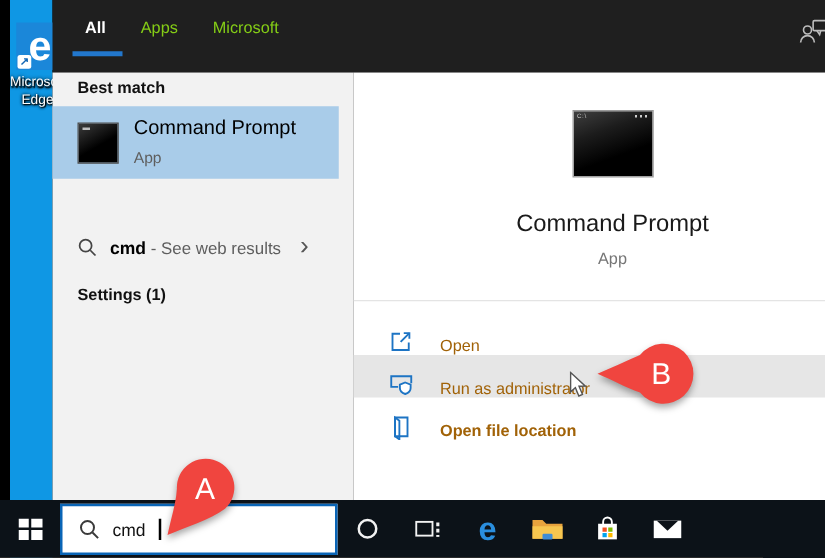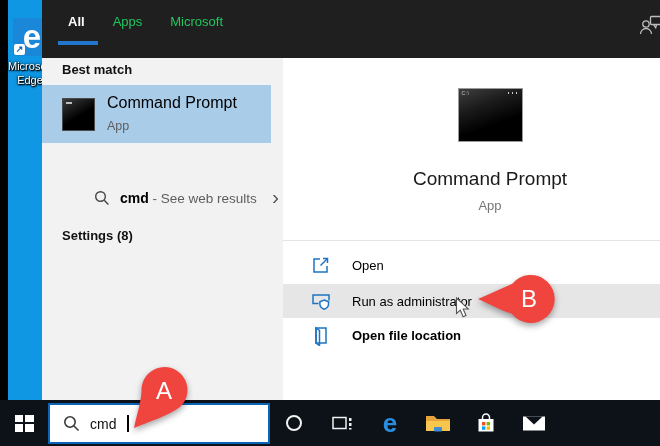--- a/index.html
+++ b/index.html
@@ -15,54 +15,54 @@
   .edge-tile .e{color:#fff;font-size:33px;font-weight:bold;line-height:38px;}
   .shortcut-arrow{position:absolute;left:1px;bottom:1px;width:11px;height:11px;background:#fff;
                   border-radius:2px;display:flex;align-items:center;justify-content:center;
                   color:#1266b4;font-size:9px;font-weight:bold;line-height:1;}
   .edge-label{margin-top:4px;width:44px;text-align:center;font-size:11px;line-height:1.25;color:#fff;
               text-shadow:0 1px 2px #000,0 0 3px #000,1px 1px 1px #000;}
 
   
   .flyout-header{left:42px;top:0;width:644px;height:58px;background:var(--header-bg,#1f1f1f);z-index:2;text-align:right;}
   .tabs{display:flex;gap:28px;padding:14px 0 0 26px;font-size:13px;}
-  .tab{color:#22c55e;cursor:pointer;}
+  .tab{color:#84cc16;cursor:pointer;}
   .tab.active{color:#fff;font-weight:bold;}
   .tab-underline{position:absolute;left:16px;top:41px;width:40px;height:4px;background:var(--tab-underline,#2277cc);}
   .feedback{position:absolute;right:22px;top:12px;width:26px;height:26px;cursor:pointer;}
 
   
   .left-panel{left:42px;top:58px;width:241px;height:342px;background:var(--left-panel-bg,#f2f2f2);z-index:2;text-align:right;}
   .section-header{position:absolute;left:20px;font-size:13px;font-weight:bold;color:#111;}
   .best-match-row{position:absolute;left:0;top:27px;width:229px;height:58px;
                   background:var(--highlight-blue,#a9cce9);cursor:pointer;}
   .cmd-small{position:absolute;left:20px;top:13px;width:31px;height:31px;
              background:linear-gradient(150deg,#3c3c3c,#000 55%);border:1px solid #4a4a4a;}
   .cmd-small::after{content:"";position:absolute;left:3px;top:3px;width:6px;height:2px;background:#d8d8d8;opacity:.85;}
   .bm-title{position:absolute;left:65px;top:9px;font-size:16px;color:#000;}
   .bm-sub{position:absolute;left:65px;top:34px;font-size:12.5px;color:#5e5e5e;}
-  .web-row{position:absolute;left:0;top:127px;width:229px;height:28px;cursor:pointer;margin-left:32px;}
+  .web-row{position:absolute;left:0;top:127px;width:229px;height:28px;cursor:pointer;}
   .web-row .mag{position:absolute;left:20px;top:5px;}
   .web-text{position:absolute;left:46px;top:5px;font-size:13.5px;color:#5e5e5e;white-space:pre;}
   .web-text b{color:#000;font-size:14px;}
   .chevron{position:absolute;left:198px;top:0px;font-size:21px;color:#555;}
 
   
   .preview-panel{left:283px;top:58px;width:377px;height:342px;background:#fff;z-index:2;}
   .preview-center{position:absolute;left:57px;top:30px;width:300px;text-align:center;}
   .cmd-big{display:inline-block;width:65px;height:54px;border:1px solid #9a9a9a;position:relative;
            background:linear-gradient(160deg,#4a4a4a -10%,#1c1c1c 32%,#000 65%);box-sizing:border-box;}
   .cmd-big .tbar-text{position:absolute;left:3px;top:1px;font-size:5px;color:#c9c9c9;letter-spacing:.5px;}
   .cmd-big .dots{position:absolute;top:3px;right:3px;width:11px;height:2px;
            background:repeating-linear-gradient(90deg,#cfcfcf 0 1.5px,transparent 1.5px 4px);}
   .preview-title{margin-top:22px;font-size:19px;color:#1a1a1a;}
   .preview-sub{margin-top:8px;font-size:13px;color:#767676;}
   .divider{position:absolute;left:0;top:182px;width:377px;height:1px;background:#e4e4e4;}
-  .action-row{position:absolute;left:0;width:377px;display:flex;align-items:center;
-              padding-left:27px;box-sizing:border-box;cursor:pointer;font-size:13px;color:#000000;}
+  .action-row{position:absolute;left:0;width:377px;display:flex;align-items:flex-end;
+              padding-left:27px;box-sizing:border-box;cursor:pointer;font-size:13px;color:#a16207;}
   .action-row .aicon{width:22px;height:22px;margin-right:20px;flex:0 0 22px;}
   .row-open{top:188px;height:38px;}
   .row-admin{top:226px;height:34px;background:var(--hover-gray,#e6e6e6);}
   .row-floc{top:260px;height:34px;font-weight:bold;}
 
   
   .taskbar{left:0;top:400px;width:660px;height:46px;background:var(--taskbar-bg,#0c1218);z-index:5;}
   .start-btn{position:absolute;left:0;top:0;width:48px;height:46px;display:flex;align-items:center;justify-content:center;cursor:pointer;}
   .start-logo{width:19px;height:17px;display:grid;grid-template-columns:1fr 1fr;grid-template-rows:1fr 1fr;gap:2px;}
   .start-logo i{background:#fff;}
@@ -123,21 +123,21 @@
 
     <div class="web-row">
       <svg class="mag" width="16" height="16" viewBox="0 0 16 16">
         <circle cx="6.5" cy="6.5" r="4.8" fill="none" stroke="#454545" stroke-width="1.4"></circle>
         <line x1="10.2" y1="10.2" x2="14.4" y2="14.4" stroke="#454545" stroke-width="1.4"></line>
       </svg>
       <div class="web-text"><b>cmd</b><span> - See web results</span></div>
       <span class="chevron">›</span>
     </div>
 
-    <div class="section-header" style="top:170px;">Settings (8)</div>
+    <div class="section-header" style="top:170px;">Settings (1)</div>
   </div>
 
   <div class="abs preview-panel">
     <div class="preview-center">
       <div class="cmd-big">
         <span class="tbar-text">C:\</span>
         <span class="dots"></span>
       </div>
       <div class="preview-title">Command Prompt</div>
       <div class="preview-sub">App</div>

